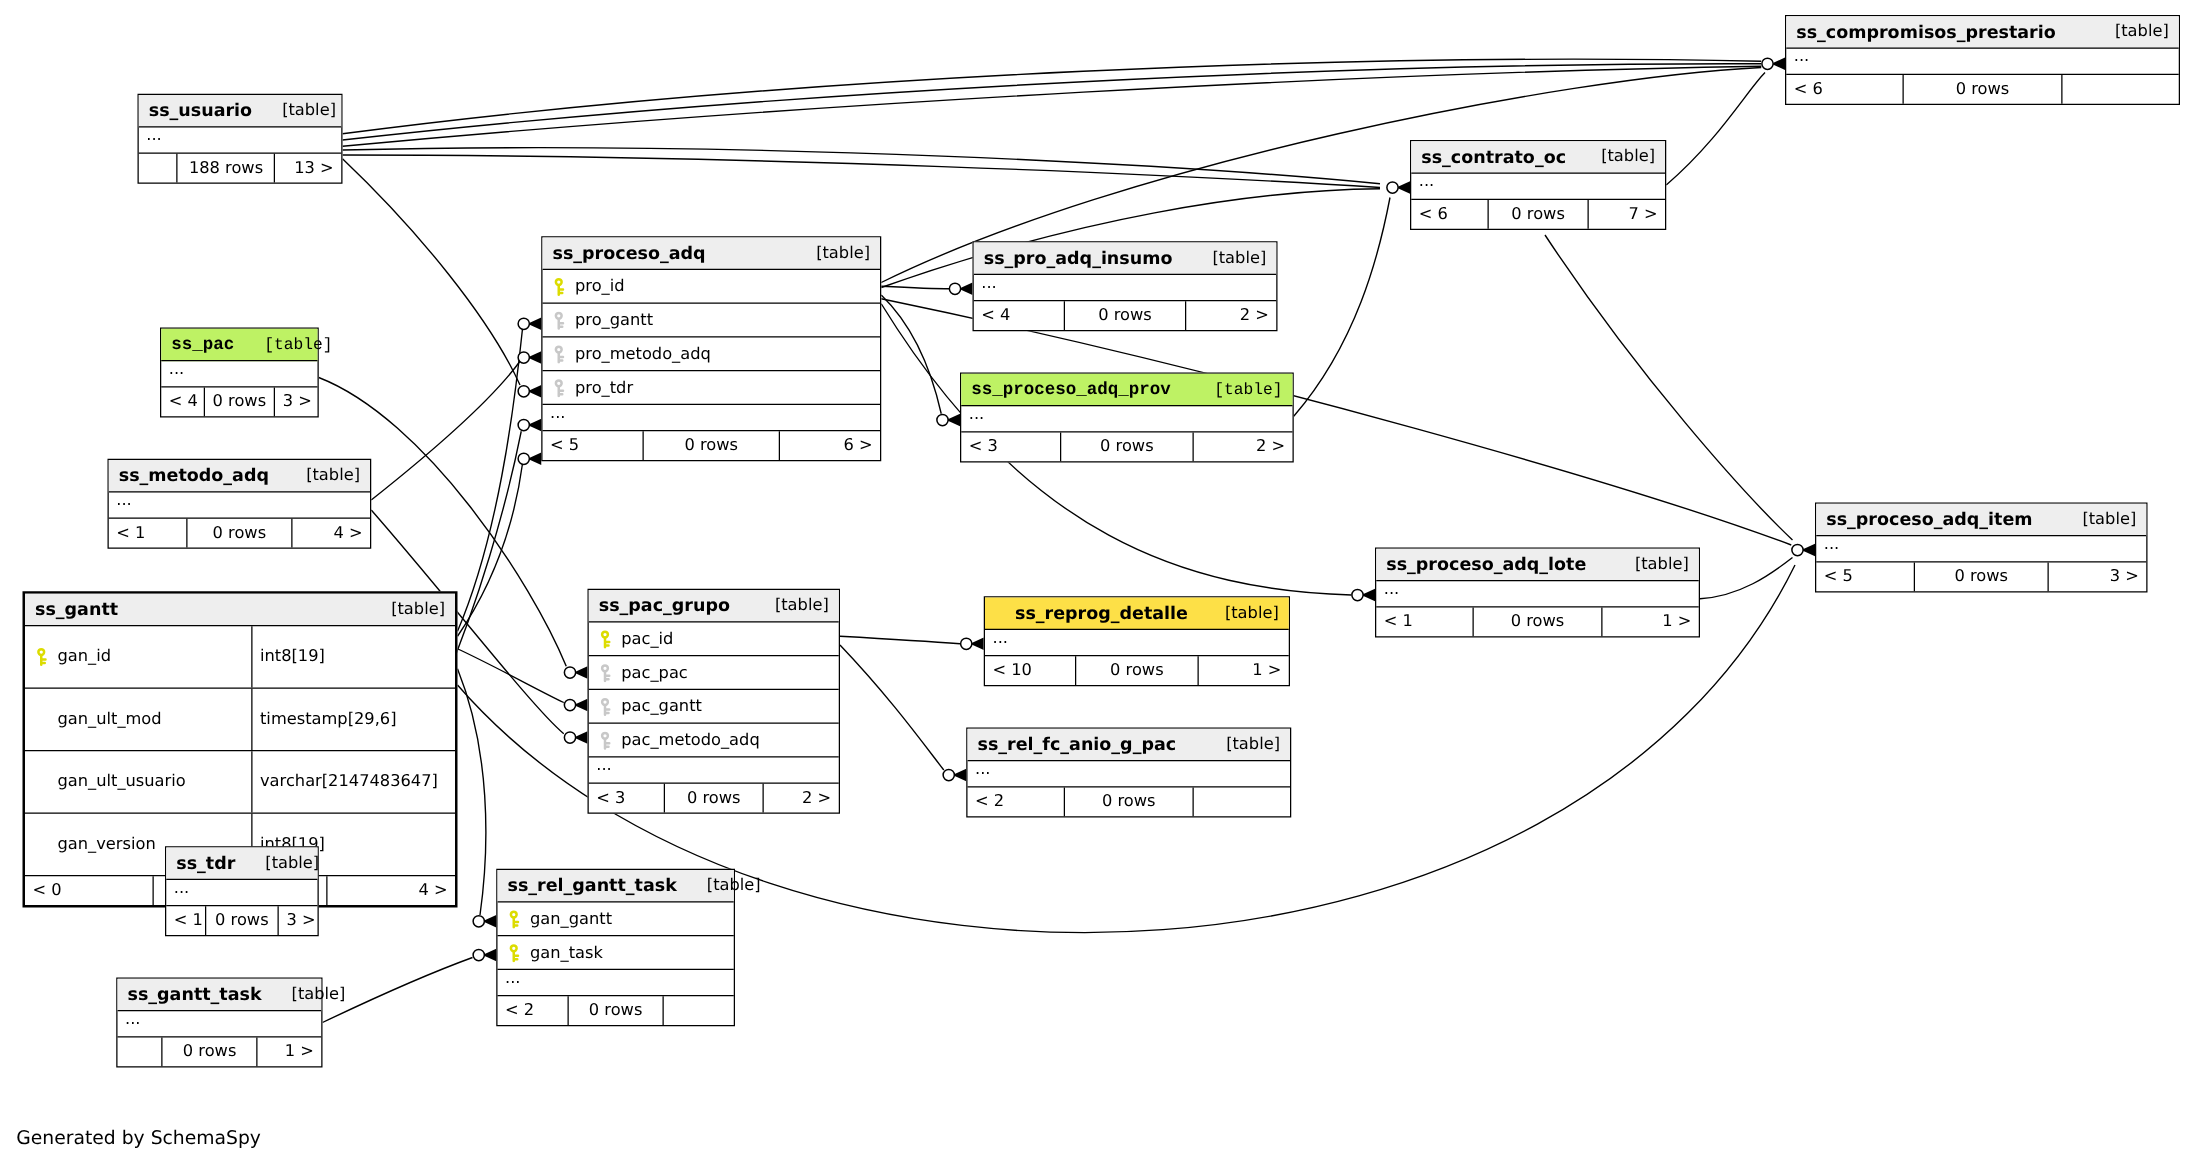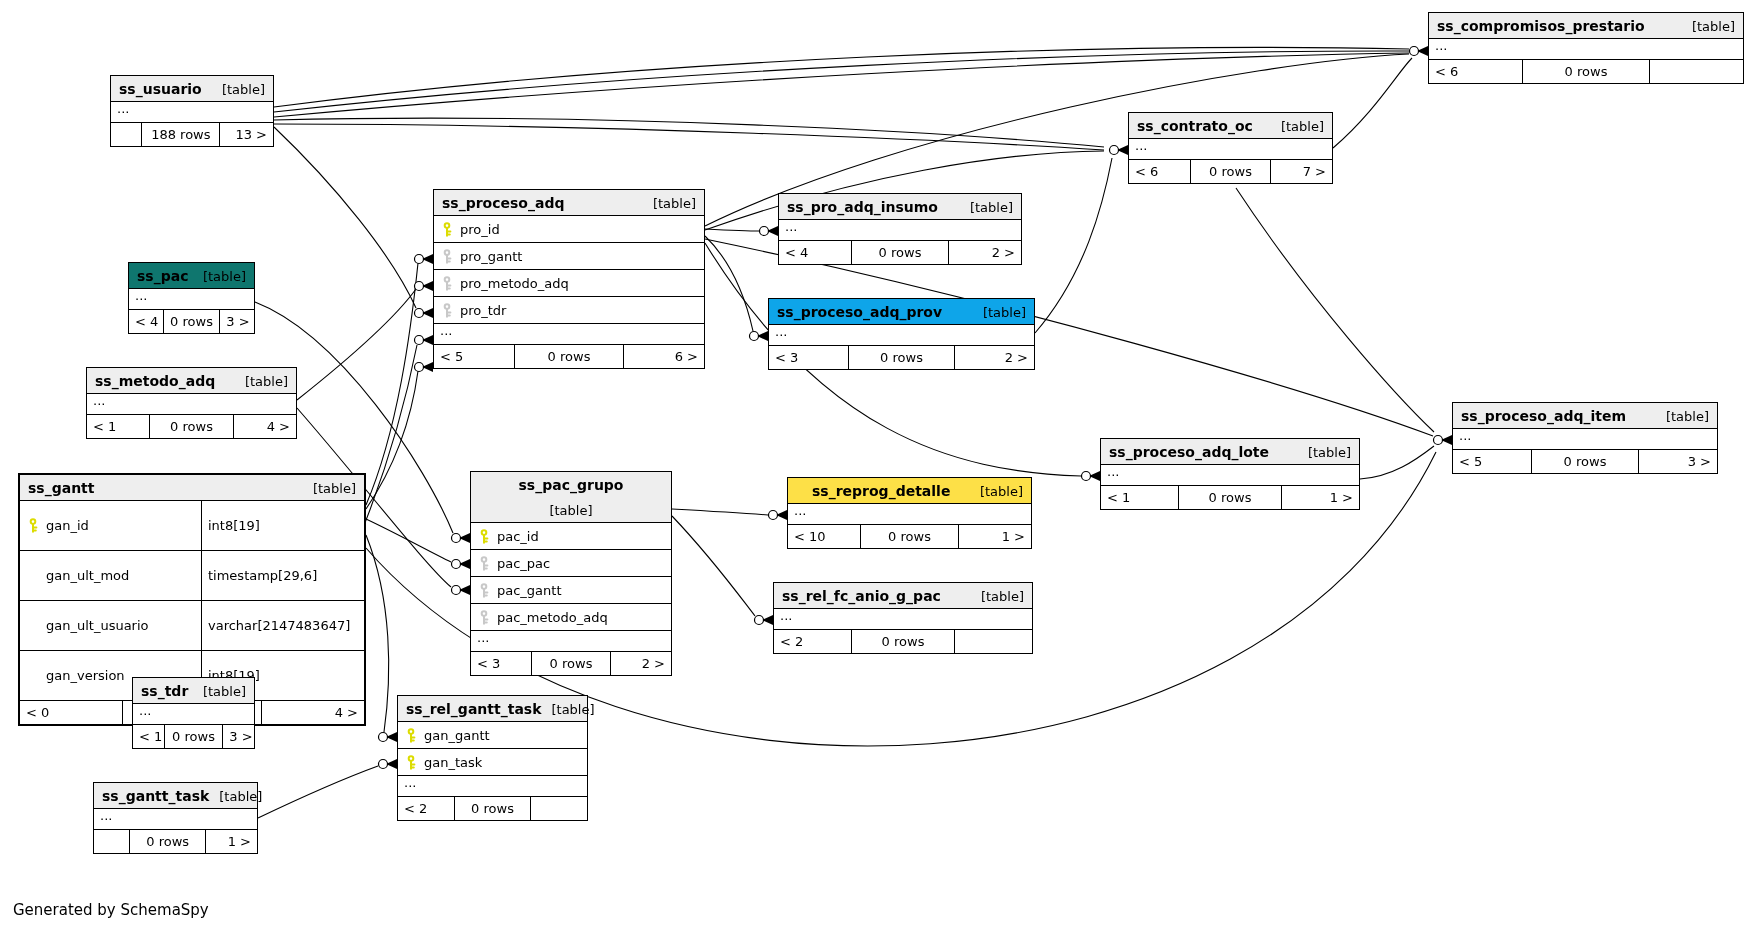--- a/index.html
+++ b/index.html
@@ -1,21 +1,21 @@
 <!DOCTYPE html>
 <html><head>
 <meta charset="utf-8">
 <style>
   html,body{margin:0;padding:0;background:#fff;}
   #diagram{position:relative;width:1761px;height:931px;background:#fff;overflow:hidden;
            font-family:"DejaVu Sans","Liberation Sans",sans-serif;color:#000;}
   #conn{position:absolute;left:0;top:0;z-index:1;}
   .tbl{position:absolute;background:#fff;border:1px solid #000;box-sizing:border-box;z-index:2;font-size:13px;}
   .tbl.focal{border-width:2px;}
-  .tbl-header{display:flex;justify-content:space-between;align-items:center;gap:10px;
+  .tbl-header{display:flex;justify-content:space-between;align-items:flex-start;gap:24px;
               background:#eeeeee;border-bottom:1px solid #000;padding:5px 8px 4px 8px;white-space:nowrap;}
   .tbl-name{font-weight:bold;font-size:14px;}
   .tbl-tag{font-size:13px;}
   .tbl-col{display:flex;align-items:center;border-bottom:1px solid #000;min-height:26px;white-space:nowrap;}
   .key-ic{width:13px;min-width:13px;display:inline-flex;justify-content:center;align-items:center;margin-left:6px;}
   .col-name{padding:0 6px 0 7px;}
   .cell-name{flex:0 0 181px;display:flex;align-items:center;align-self:stretch;border-right:1px solid #000;}
   .cell-type{padding:17px 6px;display:flex;align-items:center;}
   .tbl-ellipsis{border-bottom:1px solid #000;padding:0 6px 4px 6px;height:16px;line-height:14px;}
   .tbl-footer{display:flex;white-space:nowrap;}
@@ -138,21 +138,21 @@
           <span class="tbl-tag">[table]</span>
         </div>
         <div class="tbl-ellipsis">...</div>
         <div class="tbl-footer">
           <div class="fc l" style="flex: 0.45 1 0%;">&nbsp;</div>
           <div class="fc c" style="flex: 1.6 1 0%;">188 rows</div>
           <div class="fc r" style="flex: 1 1 0%;">13 &gt;</div>
         </div>
       </div>
       <div class="tbl" style="left: 128px; top: 262px; width: 127px;">
-        <div class="tbl-header" style="background: #0f766e;">
+        <div class="tbl-header" style="background: #bef264; font-family: Liberation Mono, monospace;">
           <span class="tbl-name">ss_pac</span>
           <span class="tbl-tag">[table]</span>
         </div>
         <div class="tbl-ellipsis">...</div>
         <div class="tbl-footer">
           <div class="fc l" style="flex: 0.8 1 0%;">&lt; 4</div>
           <div class="fc c" style="flex: 1.6 1 0%;">0 rows</div>
           <div class="fc r" style="flex: 0.8 1 0%;">3 &gt;</div>
         </div>
       </div>
@@ -288,21 +288,21 @@
           <span class="col-name">pro_tdr</span>
         </div>
         <div class="tbl-ellipsis">...</div>
         <div class="tbl-footer">
           <div class="fc l" style="flex: 1 1 0%;">&lt; 5</div>
           <div class="fc c" style="flex: 1.4 1 0%;">0 rows</div>
           <div class="fc r" style="flex: 1 1 0%;">6 &gt;</div>
         </div>
       </div>
       <div class="tbl" style="left: 470px; top: 471px; width: 202px;">
-        <div class="tbl-header" style="background: rgb(238, 238, 238); flex-direction: column;">
+        <div class="tbl-header" style="background: rgb(238, 238, 238);">
           <span class="tbl-name">ss_pac_grupo</span>
           <span class="tbl-tag">[table]</span>
         </div>
         <div class="tbl-col">
           <span class="key-ic">
             <svg width="10" height="15" viewBox="0 0 10 15">
               <g fill="none" stroke="#dcdc00" stroke-width="2" stroke-linecap="round">
                 <circle cx="5" cy="3.6" r="2.3"></circle>
                 <path d="M5 6.2 V13.8 M5 9.6 H8.4 M5 12.4 H7.8"></path>
               </g>
@@ -390,21 +390,21 @@
           <span class="tbl-tag">[table]</span>
         </div>
         <div class="tbl-ellipsis">...</div>
         <div class="tbl-footer">
           <div class="fc l" style="flex: 1 1 0%;">&lt; 4</div>
           <div class="fc c" style="flex: 1.4 1 0%;">0 rows</div>
           <div class="fc r" style="flex: 1 1 0%;">2 &gt;</div>
         </div>
       </div>
       <div class="tbl" style="left: 768px; top: 298px; width: 267px;">
-        <div class="tbl-header" style="background: #0ea5e9;">
+        <div class="tbl-header" style="background: #bef264; font-family: Liberation Mono, monospace;">
           <span class="tbl-name">ss_proceso_adq_prov</span>
           <span class="tbl-tag">[table]</span>
         </div>
         <div class="tbl-ellipsis">...</div>
         <div class="tbl-footer">
           <div class="fc l" style="flex: 1 1 0%;">&lt; 3</div>
           <div class="fc c" style="flex: 1.4 1 0%;">0 rows</div>
           <div class="fc r" style="flex: 1 1 0%;">2 &gt;</div>
         </div>
       </div>

